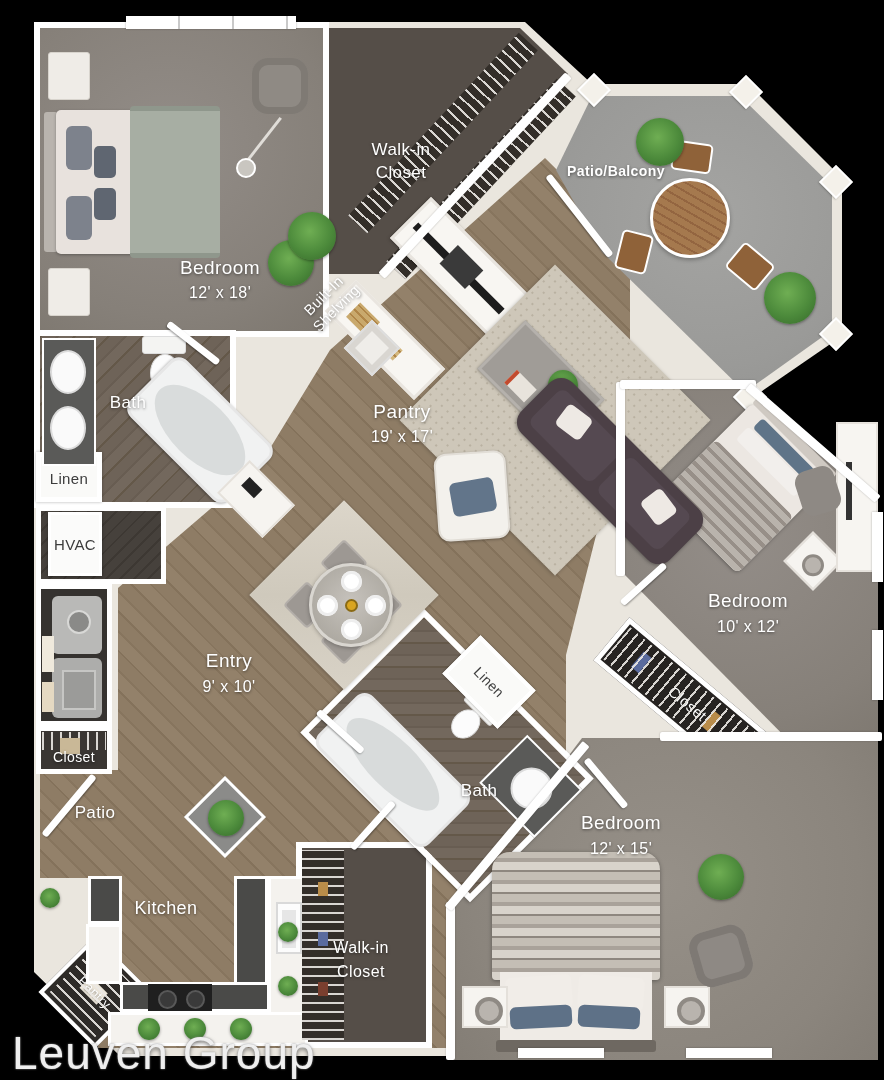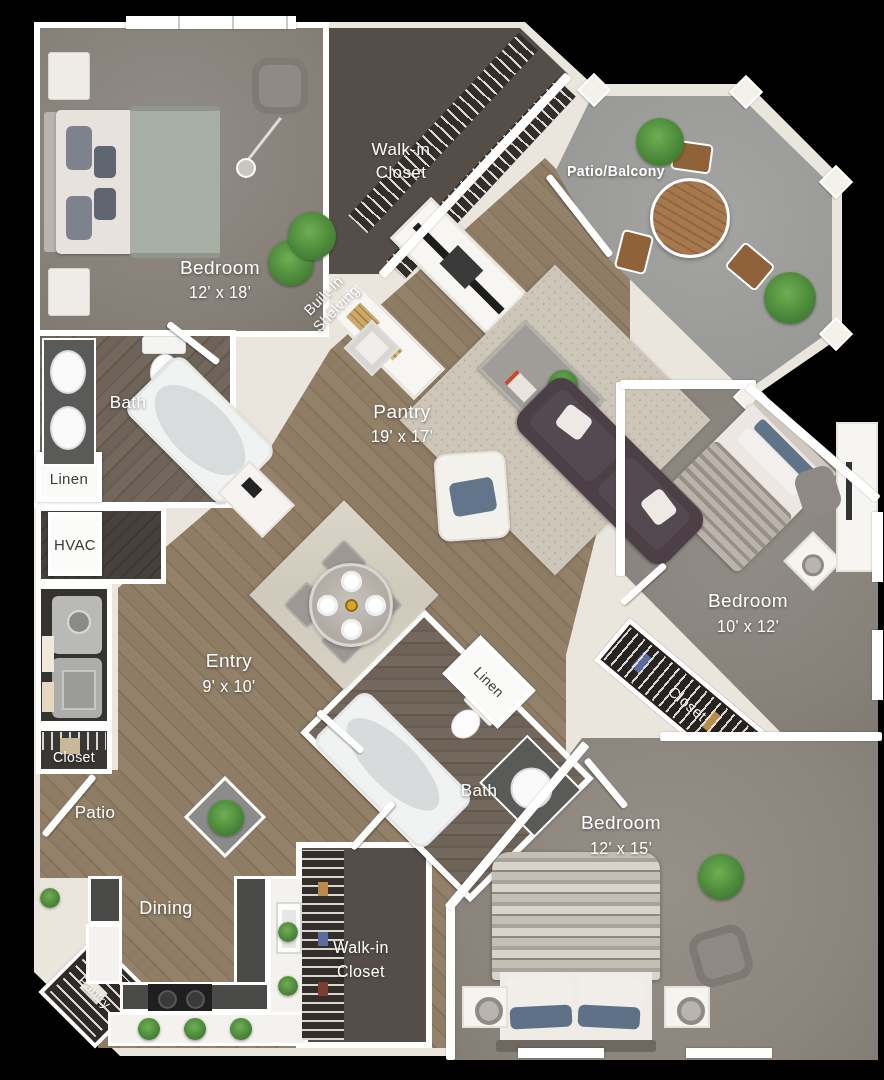--- a/index.html
+++ b/index.html
@@ -282,18 +282,19 @@
   <span class="lbl sz" style="left:402px;top:437px;">19' x 17'</span>
   <span class="lbl" style="left:229px;top:661px;">Entry</span>
   <span class="lbl sz" style="left:229px;top:687px;">9' x 10'</span>
   <span class="lbl" style="left:748px;top:601px;">Bedroom</span>
   <span class="lbl sz" style="left:748px;top:627px;">10' x 12'</span>
   <span class="lbl md" style="left:479px;top:791px;">Bath</span>
   <span class="lbl" style="left:621px;top:823px;">Bedroom</span>
   <span class="lbl sz" style="left:621px;top:849px;">12' x 15'</span>
   <span class="lbl md" style="left:95px;top:813px;">Patio</span>
   <span class="lbl sm" style="left:74px;top:757px;">Closet</span>
-  <span class="lbl" style="left:166px;top:908px;font-size:18px;">Dining</span>
+  <span class="lbl" style="left:166px;top:908px;font-size:18px;">Kitchen</span>
   <span class="lbl" style="left:361px;top:948px;font-size:16px;">Walk-in</span>
   <span class="lbl" style="left:361px;top:972px;font-size:16px;">Closet</span>
 
+  <span class="watermark">Leuven Group</span>
 
 </div>
 
 </body></html>

